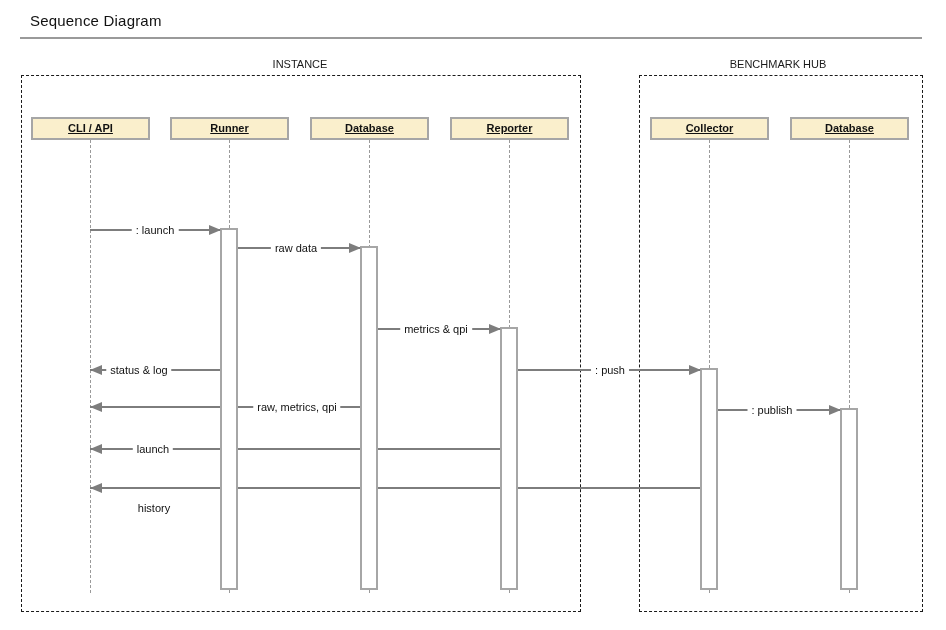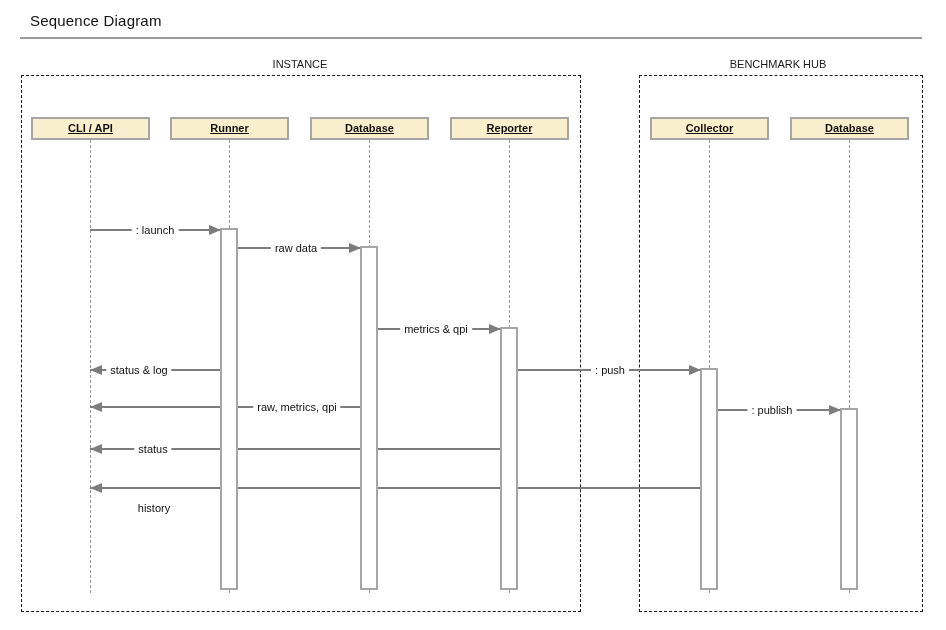--- a/index.html
+++ b/index.html
@@ -94,16 +94,16 @@
   <div class="arr arr-l" style="left:90px;top:444px;"></div>
   <div class="arr arr-l" style="left:90px;top:483px;"></div>
 
   <div class="msg-label" style="left:155px;top:230px;">: launch</div>
   <div class="msg-label" style="left:296px;top:248px;">raw data</div>
   <div class="msg-label" style="left:436px;top:329px;">metrics &amp; qpi</div>
   <div class="msg-label" style="left:139px;top:370px;">status &amp; log</div>
   <div class="msg-label" style="left:610px;top:370px;">: push</div>
   <div class="msg-label" style="left:297px;top:407px;">raw, metrics, qpi</div>
   <div class="msg-label" style="left:772px;top:410px;">: publish</div>
-  <div class="msg-label" style="left:153px;top:449px;">status</div>
+  <div class="msg-label" style="left:153px;top:449px;">launch</div>
   <div class="msg-label" style="left:154px;top:508px;text-align:center;">history</div>
 
 </div>
 
 </body></html>

